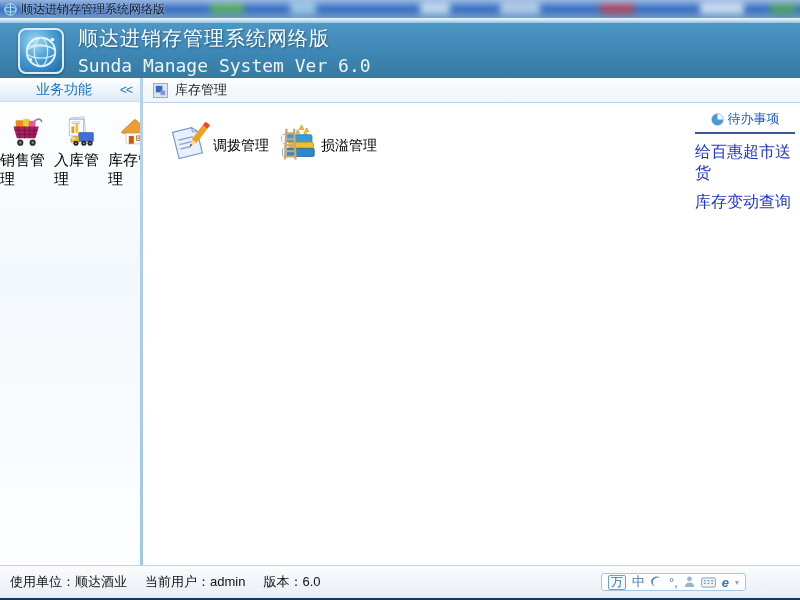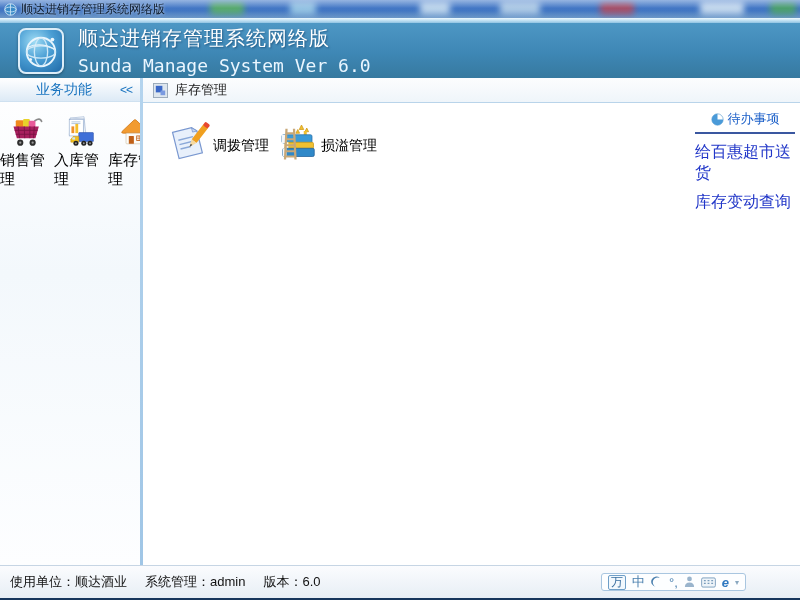--- a/index.html
+++ b/index.html
@@ -278,21 +278,21 @@
           <a class="todo-link">给百惠超市送货</a>
           <a class="todo-link">库存变动查询</a>
         </div>
 
       </div>
     </div>
   </div>
 
   <div class="statusbar">
     <span class="st-seg">使用单位：顺达酒业</span>
-    <span class="st-seg">系统管理：admin</span>
+    <span class="st-seg">当前用户：admin</span>
     <span class="st-seg">版本：6.0</span>
 
     <div class="ime">
       <span class="ime-logo">万</span>
       <span class="ime-item">中</span>
       <span class="ime-item">
         <svg width="12" height="12" viewBox="0 0 16 16">
           <path d="M9 1.5 A6.8 6.8 0 1 0 9 14.5 A5.4 5.4 0 1 1 9 1.5 Z" fill="#4a7fae" transform="rotate(25 8 8)"></path>
         </svg>
       </span>

